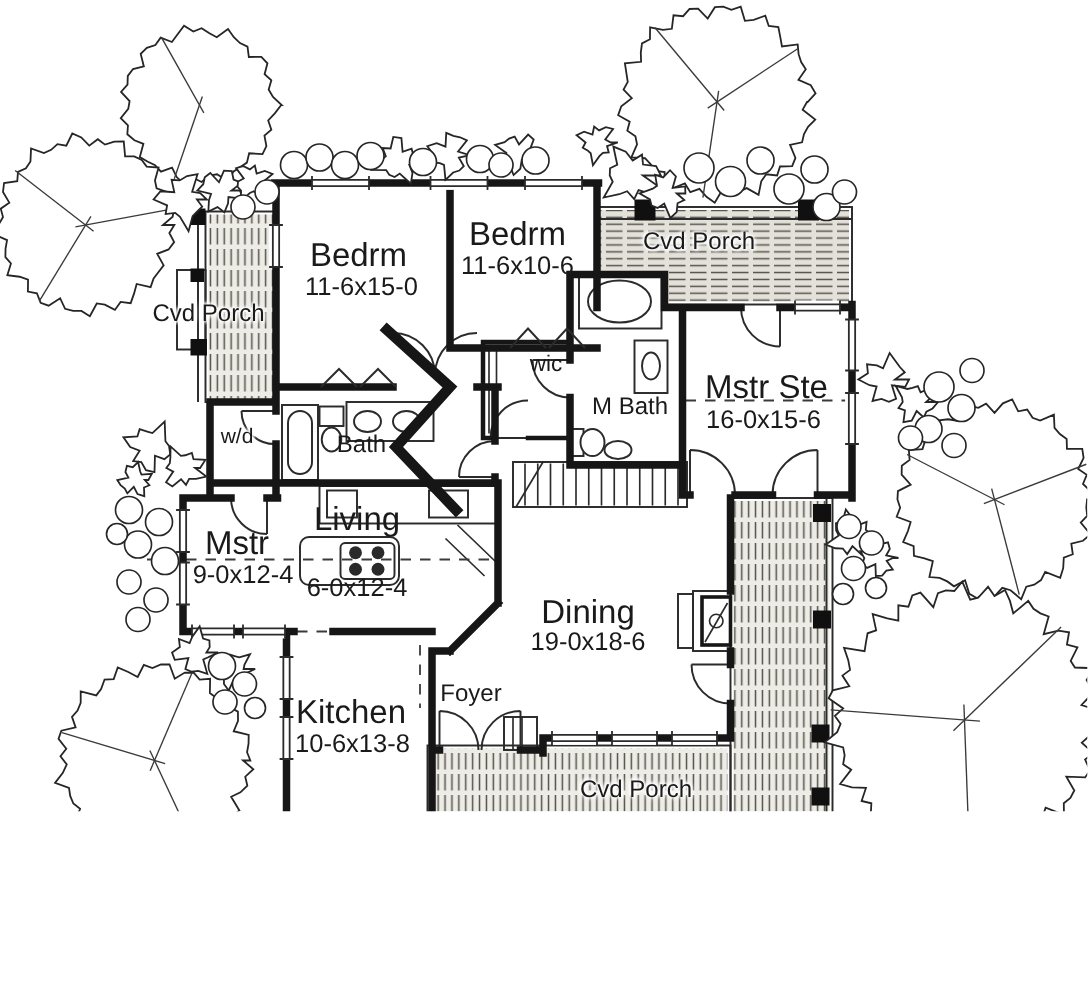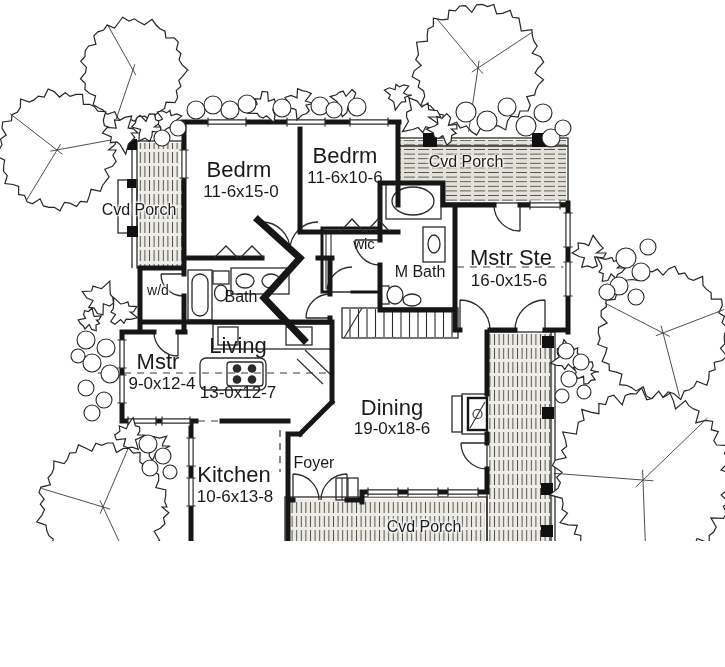--- a/index.html
+++ b/index.html
@@ -362,20 +362,20 @@
 <div class="lbl mid onhatch" style="left:139px;top:210px">Cvd Porch</div>
 <div class="lbl rname" style="left:511px;top:258px">Mstr Ste</div>
 <div class="lbl rdims" style="left:509px;top:280px">16-0x15-6</div>
 <div class="lbl mid" style="left:420px;top:272px">M Bath</div>
 <div class="lbl sm" style="left:350px;top:243px">wic</div>
 <div class="lbl mid" style="left:241px;top:297px">Bath</div>
 <div class="lbl xs onhatch" style="left:158px;top:290px">w/d</div>
 <div class="lbl rname" style="left:158px;top:362px">Mstr</div>
 <div class="lbl rdims" style="left:162px;top:383px">9-0x12-4</div>
 <div class="lbl rname" style="left:238px;top:346px">Living</div>
-<div class="lbl rdims" style="left:238px;top:392px">13-0x12-7</div>
+<div class="lbl rdims" style="left:238px;top:392px">6-0x12-4</div>
 <div class="lbl rname" style="left:392px;top:408px">Dining</div>
 <div class="lbl rdims" style="left:392px;top:428px">19-0x18-6</div>
 <div class="lbl rname" style="left:234px;top:475px">Kitchen</div>
 <div class="lbl rdims" style="left:235px;top:496px">10-6x13-8</div>
 <div class="lbl mid" style="left:314px;top:463px">Foyer</div>
 <div class="lbl mid onhatch" style="left:424px;top:527px">Cvd Porch</div>
 </div>
 
 </body></html>

